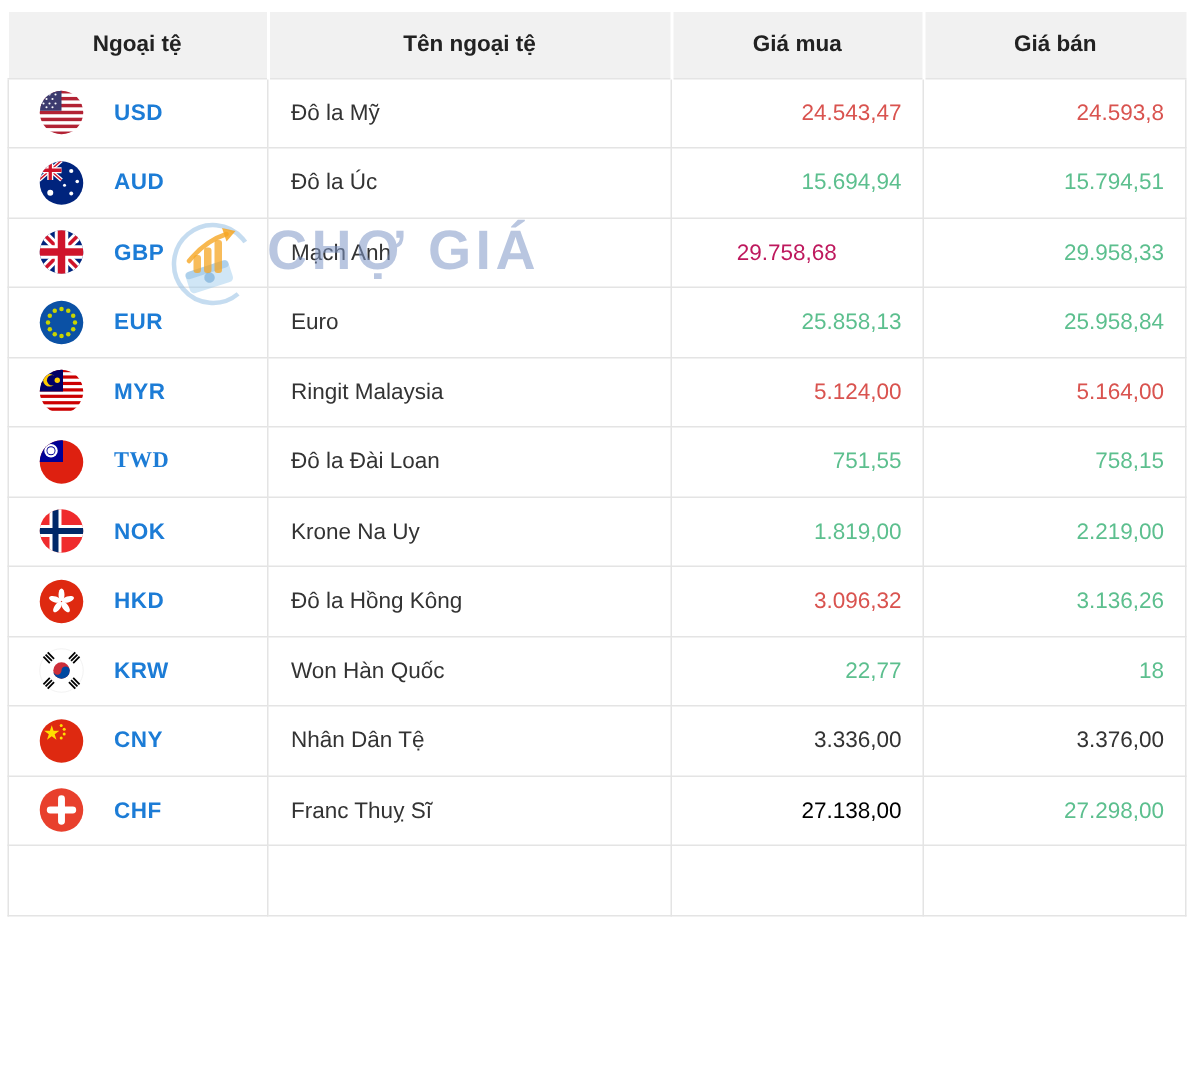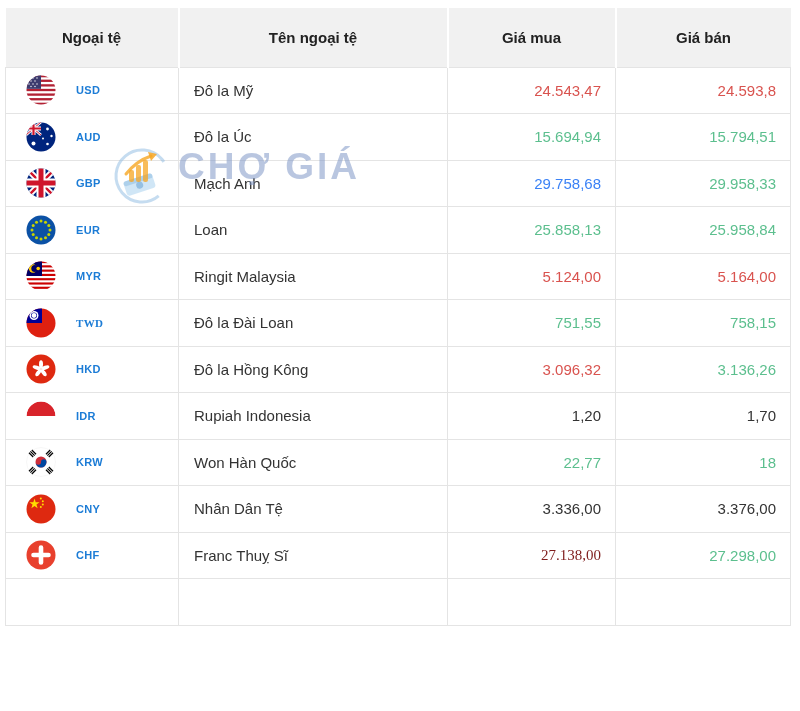--- a/index.html
+++ b/index.html
@@ -4,34 +4,34 @@
 <style>
   * { box-sizing: border-box; margin: 0; padding: 0; }
   html, body { background: #fff; }
   body {
     width: 800px; height: 711px; overflow: hidden;
     font-family: "Liberation Sans", sans-serif;
   }
   .page { position: relative; width: 800px; height: 711px; overflow: hidden; padding: 8px 10px 0 5px; }
   table { border-collapse: collapse; width: 785px; table-layout: fixed; }
   th {
-    height: 59px; background: #f1f1f1; font-size: 15px; font-weight: bold;
+    height: 44px; background: #f1f1f1; font-size: 15px; font-weight: bold;
     color: #222; text-align: center; border: none; border-left: 2px solid #fff;
     border-bottom: 1px solid #e4e4e4;
   }
   th:first-child { border-left: none; }
   td {
     height: 46.5px; border: 1px solid #e4e4e4; font-size: 15px;
     color: #333; background: #fff; vertical-align: middle;
   }
   tr.partial td { height: 46.5px; }
   .curwrap { display: flex; align-items: center; padding-left: 20px; }
   .flag { width: 30px; height: 30px; display: inline-flex; flex: 0 0 30px; }
   .flag svg { width: 30px; height: 30px; display: block; }
-  .code { font-weight: bold; font-size: 11px; margin-left: 20px; letter-spacing: .3px; text-decoration: none; cursor: pointer; }
+  .code { font-weight: bold; font-size: 15px; margin-left: 20px; letter-spacing: .3px; text-decoration: none; cursor: pointer; }
   .c-name { padding-left: 15px; }
   .c-buy, .c-sell { text-align: right; padding-right: 14px; }
   .watermark {
     position: absolute; left: 112px; top: 146px; display: flex; 
     gap: 6px; pointer-events: none; z-index: 5;
   }
   .wm-text {
     font-size: 37px; font-weight: bold; letter-spacing: 3px;
     color: rgba(128, 152, 198, 0.55);
   }
@@ -151,21 +151,21 @@
                     <path d="M0,0 L30,30 M30,0 L0,30" stroke="#cf142b" stroke-width="2.4"></path>
                     <path d="M15,0 V30 M0,15 H30" stroke="#fff" stroke-width="9"></path>
                     <path d="M15,0 V30 M0,15 H30" stroke="#cf142b" stroke-width="5"></path>
                   </g>
                 </svg>
               </span>
         <a class="code" style="color: rgb(28, 124, 214);">GBP</a>
       </div>
     </td>
     <td class="c-name">Mạch Anh</td>
-    <td class="c-buy" style="color: #3b82f6;">29.758,68</td>
+    <td class="c-buy" style="color: #be185d; text-align: center;">29.758,68</td>
     <td class="c-sell" style="color: rgb(92, 191, 142);">29.958,33</td>
   </tr>
         <tr>
     <td>
       <div class="curwrap">
         <span class="flag">
                 <svg viewBox="0 0 30 30">
                   <defs>
                     <clipPath id="cfEUR">
                       <circle cx="15" cy="15" r="14.5"></circle>
@@ -186,21 +186,21 @@
                       <circle cx="6" cy="15" r="1.5"></circle>
                       <circle cx="7.2" cy="10.5" r="1.5"></circle>
                       <circle cx="10.5" cy="7.2" r="1.5"></circle>
                     </g>
                   </g>
                 </svg>
               </span>
         <a class="code" style="color: rgb(28, 124, 214);">EUR</a>
       </div>
     </td>
-    <td class="c-name">Loan</td>
+    <td class="c-name">Euro</td>
     <td class="c-buy" style="color: rgb(92, 191, 142);">25.858,13</td>
     <td class="c-sell" style="color: rgb(92, 191, 142);">25.958,84</td>
   </tr>
         <tr>
     <td>
       <div class="curwrap">
         <span class="flag">
                 <svg viewBox="0 0 30 30">
                   <defs>
                     <clipPath id="cfMYR">
@@ -257,20 +257,44 @@
     <td class="c-name">Đô la Đài Loan</td>
     <td class="c-buy" style="color: rgb(92, 191, 142);">751,55</td>
     <td class="c-sell" style="color: rgb(92, 191, 142);">758,15</td>
   </tr>
         <tr>
     <td>
       <div class="curwrap">
         <span class="flag">
                 <svg viewBox="0 0 30 30">
                   <defs>
+                    <clipPath id="cfNOK">
+                      <circle cx="15" cy="15" r="14.5"></circle>
+                    </clipPath>
+                  </defs>
+                  <g clip-path="url(#cfNOK)">
+                    <rect width="30" height="30" fill="#ef2b2d"></rect>
+                    <path d="M11,0 V30 M0,15 H30" stroke="#fff" stroke-width="8"></path>
+                    <path d="M11,0 V30 M0,15 H30" stroke="#002868" stroke-width="4"></path>
+                  </g>
+                </svg>
+              </span>
+        <a class="code" style="color: rgb(28, 124, 214);">NOK</a>
+      </div>
+    </td>
+    <td class="c-name">Krone Na Uy</td>
+    <td class="c-buy" style="color: rgb(92, 191, 142);">1.819,00</td>
+    <td class="c-sell" style="color: rgb(92, 191, 142);">2.219,00</td>
+  </tr>
+        <tr>
+    <td>
+      <div class="curwrap">
+        <span class="flag">
+                <svg viewBox="0 0 30 30">
+                  <defs>
                     <clipPath id="cfHKD">
                       <circle cx="15" cy="15" r="14.5"></circle>
                     </clipPath>
                   </defs>
                   <g clip-path="url(#cfHKD)">
                     <rect width="30" height="30" fill="#de2910"></rect>
                     <g fill="#fff" transform="translate(15,15)">
                       <ellipse cx="0" cy="-4.5" rx="2" ry="4.2"></ellipse>
                       <ellipse cx="0" cy="-4.5" rx="2" ry="4.2" transform="rotate(72)"></ellipse>
                       <ellipse cx="0" cy="-4.5" rx="2" ry="4.2" transform="rotate(144)"></ellipse>
@@ -285,43 +309,20 @@
     </td>
     <td class="c-name">Đô la Hồng Kông</td>
     <td class="c-buy" style="color: rgb(217, 83, 79);">3.096,32</td>
     <td class="c-sell" style="color: rgb(92, 191, 142);">3.136,26</td>
   </tr>
         <tr>
     <td>
       <div class="curwrap">
         <span class="flag">
                 <svg viewBox="0 0 30 30">
-                  <defs>
-                    <clipPath id="cfIDR">
-                      <circle cx="15" cy="15" r="14.5"></circle>
-                    </clipPath>
-                  </defs>
-                  <g clip-path="url(#cfIDR)">
-                    <rect width="30" height="30" fill="#fff"></rect>
-                    <path d="M0.5,15 a14.5,14.5 0 0 1 29,0 Z" fill="#d8232a"></path>
-                  </g>
-                </svg>
-              </span>
-        <a class="code" style="color: rgb(28, 124, 214);">IDR</a>
-      </div>
-    </td>
-    <td class="c-name">Rupiah Indonesia</td>
-    <td class="c-buy" style="color: rgb(51, 51, 51);">1,20</td>
-    <td class="c-sell" style="color: rgb(51, 51, 51);">1,70</td>
-  </tr>
-        <tr>
-    <td>
-      <div class="curwrap">
-        <span class="flag">
-                <svg viewBox="0 0 30 30">
                   <circle cx="15" cy="15" r="14.5" fill="#fff" stroke="#eee" stroke-width="0.5"></circle>
                   <circle cx="15" cy="15" r="5.5" fill="#cd2e3a"></circle>
                   <path d="M9.5,15 a5.5,5.5 0 0 0 11,0 a2.75,2.75 0 0 0 -5.5,0 a2.75,2.75 0 0 1 -5.5,0" fill="#0047a0"></path>
                   <g stroke="#000" stroke-width="1.2">
                     <g transform="translate(6.5,6.5) rotate(45)">
                       <path d="M-3,-2 H3 M-3,0 H3 M-3,2 H3"></path>
                     </g>
                     <g transform="translate(23.5,6.5) rotate(-45)">
                       <path d="M-3,-2 H3 M-3,0 H3 M-3,2 H3"></path>
                     </g>
@@ -383,21 +384,21 @@
                   <g clip-path="url(#cfCHF)">
                     <rect width="30" height="30" fill="#e8402d"></rect>
                     <path d="M15,7.5 V22.5 M7.5,15 H22.5" stroke="#fff" stroke-width="4.6" stroke-linecap="round"></path>
                   </g>
                 </svg>
               </span>
         <a class="code" style="color: rgb(28, 124, 214);">CHF</a>
       </div>
     </td>
     <td class="c-name">Franc Thuỵ Sĩ</td>
-    <td class="c-buy" style="color: #7f1d1d; font-family: Liberation Serif, serif;">27.138,00</td>
+    <td class="c-buy" style="color: #000000;">27.138,00</td>
     <td class="c-sell" style="color: rgb(92, 191, 142);">27.298,00</td>
   </tr>
         <tr class="partial">
           <td></td>
           <td></td>
           <td></td>
           <td></td>
         </tr>
       </tbody>
   </table>

